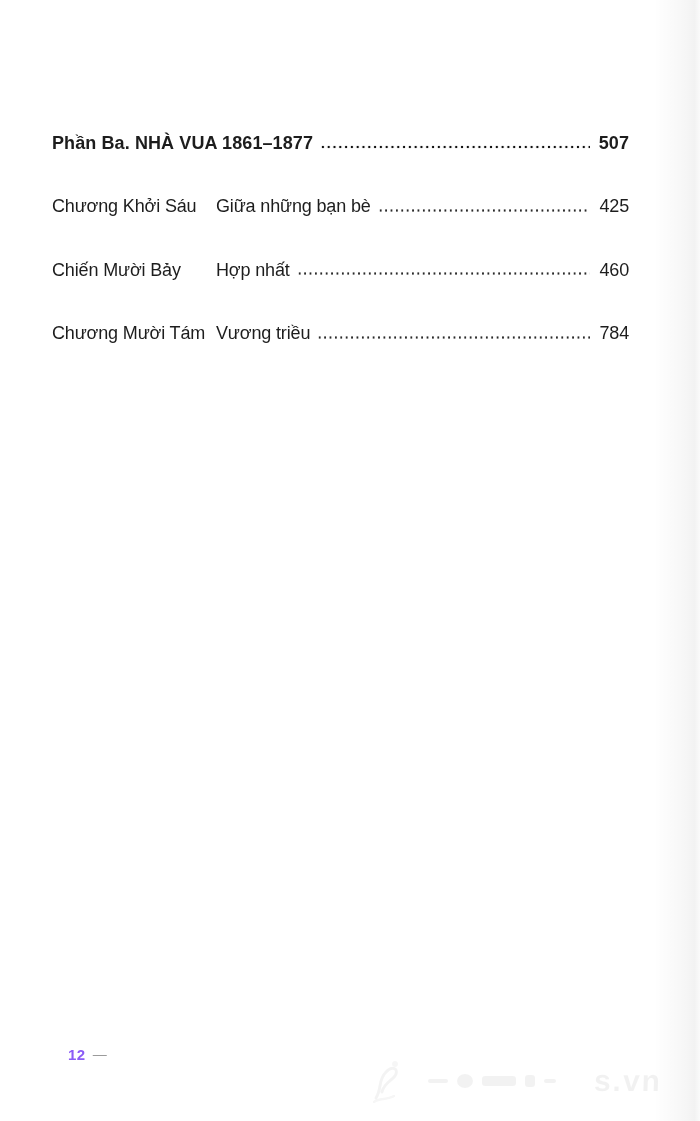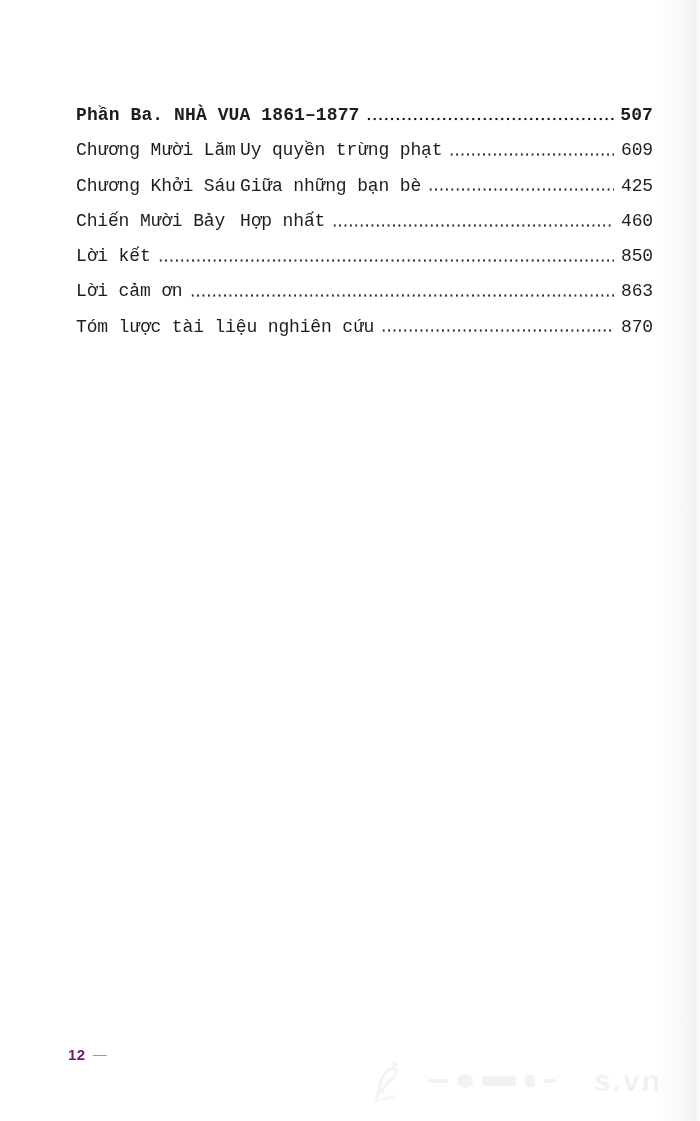--- a/index.html
+++ b/index.html
@@ -20,24 +20,23 @@
     position: absolute;
     top: 0;
     right: 0;
     width: 46px;
     height: 100%;
     background: linear-gradient(to right, rgba(0,0,0,0) 0%, rgba(0,0,0,0.035) 70%, rgba(0,0,0,0.05) 88%, rgba(0,0,0,0.02) 100%);
     pointer-events: none;
   }
   .toc {
     position: absolute;
-    left: 76px;
+    left: 52px;
     top: 106px;
     width: 577px;
-    font-family: Liberation Mono, monospace;
   }
   .row {
     display: flex;
     align-items: baseline;
     line-height: 19px;
     font-size: 18px;
     margin-bottom: 16.3px;
     letter-spacing: -0.15px;
     white-space: nowrap;
   }
@@ -61,36 +60,37 @@
     background-position: 0 calc(100% - 3px);
   }
   .row.part .leader {
     background-image: radial-gradient(circle, #111111 1.25px, rgba(0,0,0,0) 1.55px);
     background-size: 5.8px 5.8px;
   }
   .pagenum {
     flex: 0 0 auto;
     min-width: 34px;
     text-align: right;
+    margin-top: 28px;
   }
   .backmatter {
     margin-top: 8px;
   }
   .footer {
     position: absolute;
     left: 68px;
     top: 1046px;
     font-size: 15px;
     letter-spacing: 0;
     display: flex;
     align-items: center;
     gap: 7px;
   }
   .footer .folio {
-    color: #701a75;
+    color: #8b5cf6;
     font-weight: bold;
     letter-spacing: 0.5px;
   }
   .footer .folio-dash {
     color: #9b9b9b;
     font-size: 14px;
     position: relative;
     top: -1px;
   }
   .watermark {
@@ -140,59 +140,42 @@
 <div class="toc">
 
   <div class="row part">
     <span class="chap-title">Phần Ba. NHÀ VUA 1861–1877</span>
     <span class="leader"></span>
     <span class="pagenum">507</span>
   </div>
 
 
 
-  <div class="row chapter">
-    <span class="chap-label">Chương Mười Lăm</span>
-    <span class="chap-title">Uy quyền trừng phạt</span>
-    <span class="leader"></span>
-    <span class="pagenum">609</span>
-  </div>
 
   <div class="row chapter">
     <span class="chap-label">Chương Khởi Sáu</span>
     <span class="chap-title">Giữa những bạn bè</span>
     <span class="leader"></span>
     <span class="pagenum">425</span>
   </div>
 
   <div class="row chapter">
     <span class="chap-label">Chiến Mười Bảy</span>
     <span class="chap-title">Hợp nhất</span>
     <span class="leader"></span>
     <span class="pagenum">460</span>
   </div>
 
+  <div class="row chapter">
+    <span class="chap-label">Chương Mười Tám</span>
+    <span class="chap-title">Vương triều</span>
+    <span class="leader"></span>
+    <span class="pagenum">784</span>
+  </div>
 
-  <div class="backmatter">
-    <div class="row">
-      <span class="chap-title">Lời kết</span>
-      <span class="leader"></span>
-      <span class="pagenum">850</span>
-    </div>
-    <div class="row">
-      <span class="chap-title">Lời cảm ơn</span>
-      <span class="leader"></span>
-      <span class="pagenum">863</span>
-    </div>
-    <div class="row">
-      <span class="chap-title">Tóm lược tài liệu nghiên cứu</span>
-      <span class="leader"></span>
-      <span class="pagenum">870</span>
-    </div>
-  </div>
 
 </div>
 
 <div class="footer">
   <span class="folio">12</span>
   <span class="folio-dash">—</span>
 </div>
 
 <div class="watermark">
   <svg class="wm-logo" viewBox="0 0 36 46" xmlns="http://www.w3.org/2000/svg">

